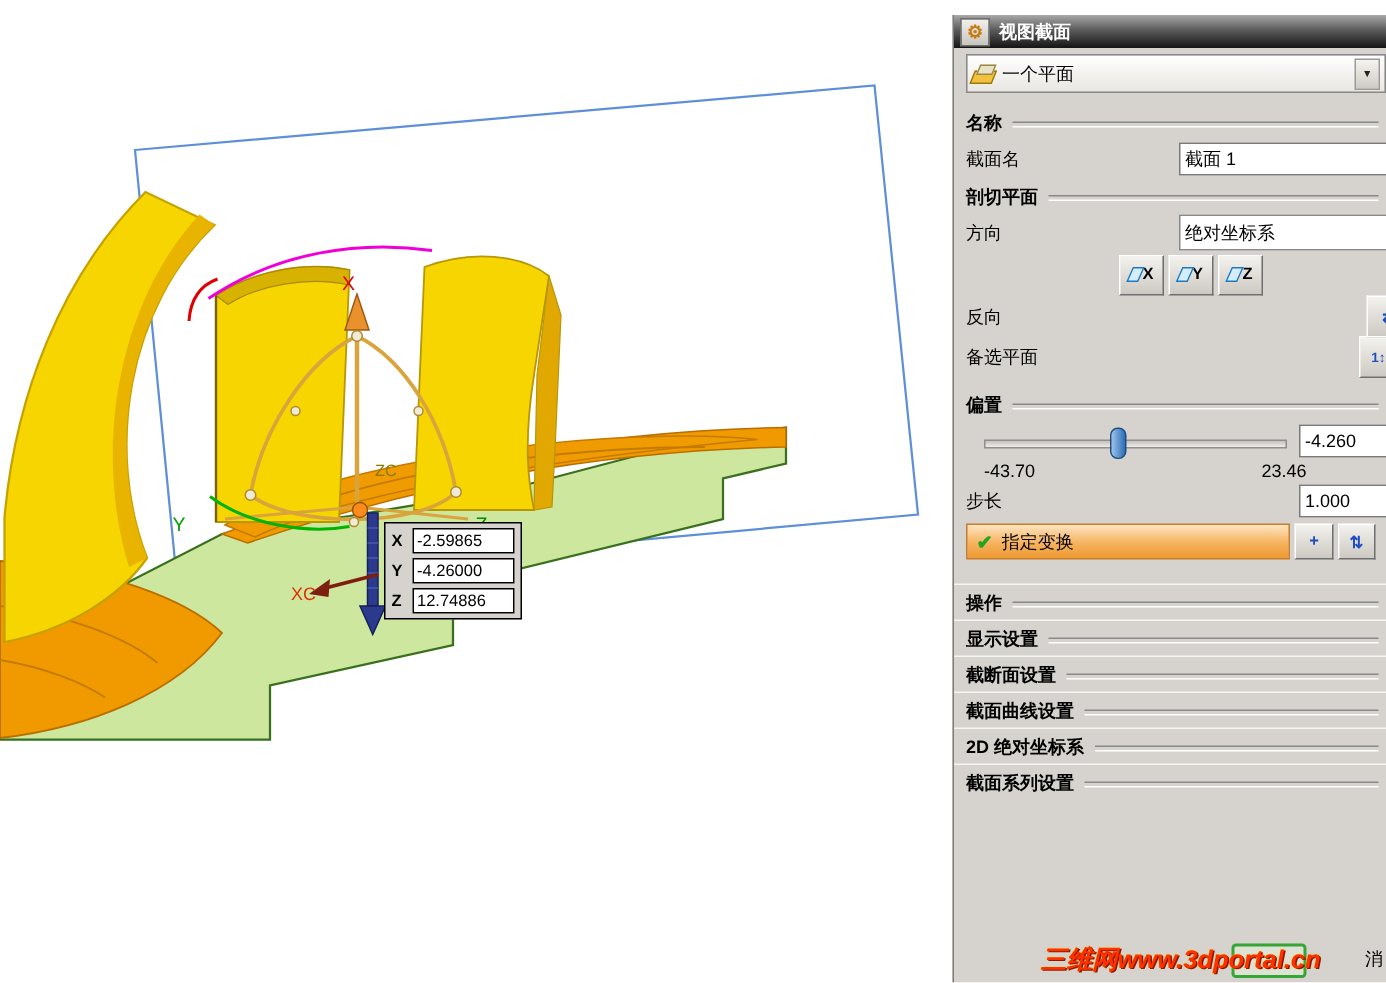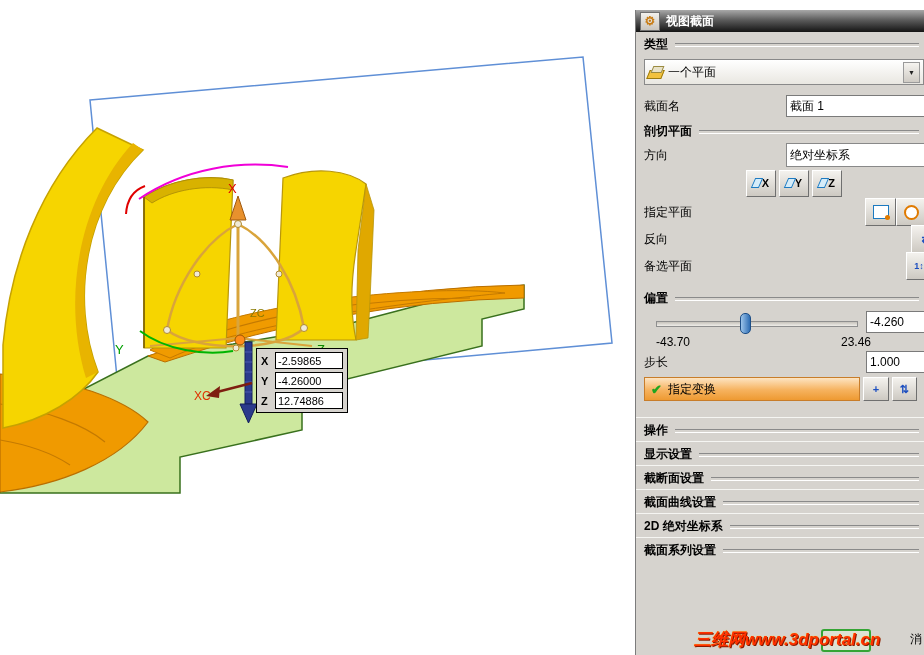--- a/index.html
+++ b/index.html
@@ -193,33 +193,33 @@
     </div>
   </div>
 </div>
 
 <div class="panel">
   <div class="titlebar">
     <span class="gear-btn">⚙</span>
     <span>视图截面</span>
   </div>
 
-  <div class="group-header">
-    <span>类型</span>
-      <div class="hline"></div>
-  </div>
   <div class="combo type-combo">
     <span class="one-plane-glyph">
         <span class="base"></span>
         <span class="top"></span>
       </span>
     <span>一个平面</span>
     <span class="combo-arrow">▼</span>
   </div>
 
+  <div class="group-header">
+    <span>名称</span>
+      <div class="hline"></div>
+  </div>
   <div class="row">
     <label>截面名</label>
     <input class="field" value="截面 1" style="">
   </div>
 
   <div class="group-header">
     <span>剖切平面</span>
       <div class="hline"></div>
   </div>
   <div class="row">
@@ -236,29 +236,20 @@
     </button>
     <button class="axis-btn">
       <span class="plane-glyph"></span>
       <span class="axis-ltr">Y</span>
     </button>
     <button class="axis-btn">
       <span class="plane-glyph"></span>
       <span class="axis-ltr">Z</span>
     </button>
   </div>
-  <div class="row" style="height:28px;">
-    <label>指定平面</label>
-    <span class="mini-btn" style="left:229px;">
-        <span class="sq-glyph"></span>
-      </span>
-    <span class="mini-btn" style="left:260px;">
-        <span class="circ-glyph"></span>
-      </span>
-  </div>
   <div class="row">
     <label>反向</label>
     <span class="mini-btn" style="left:275px;">
         <span class="rev-glyph">⇄</span>
       </span>
   </div>
   <div class="row" style="height:28px;">
     <label>备选平面</label>
     <span class="mini-btn" style="left:270px;">
         <span class="alt-glyph">1↕2</span>

